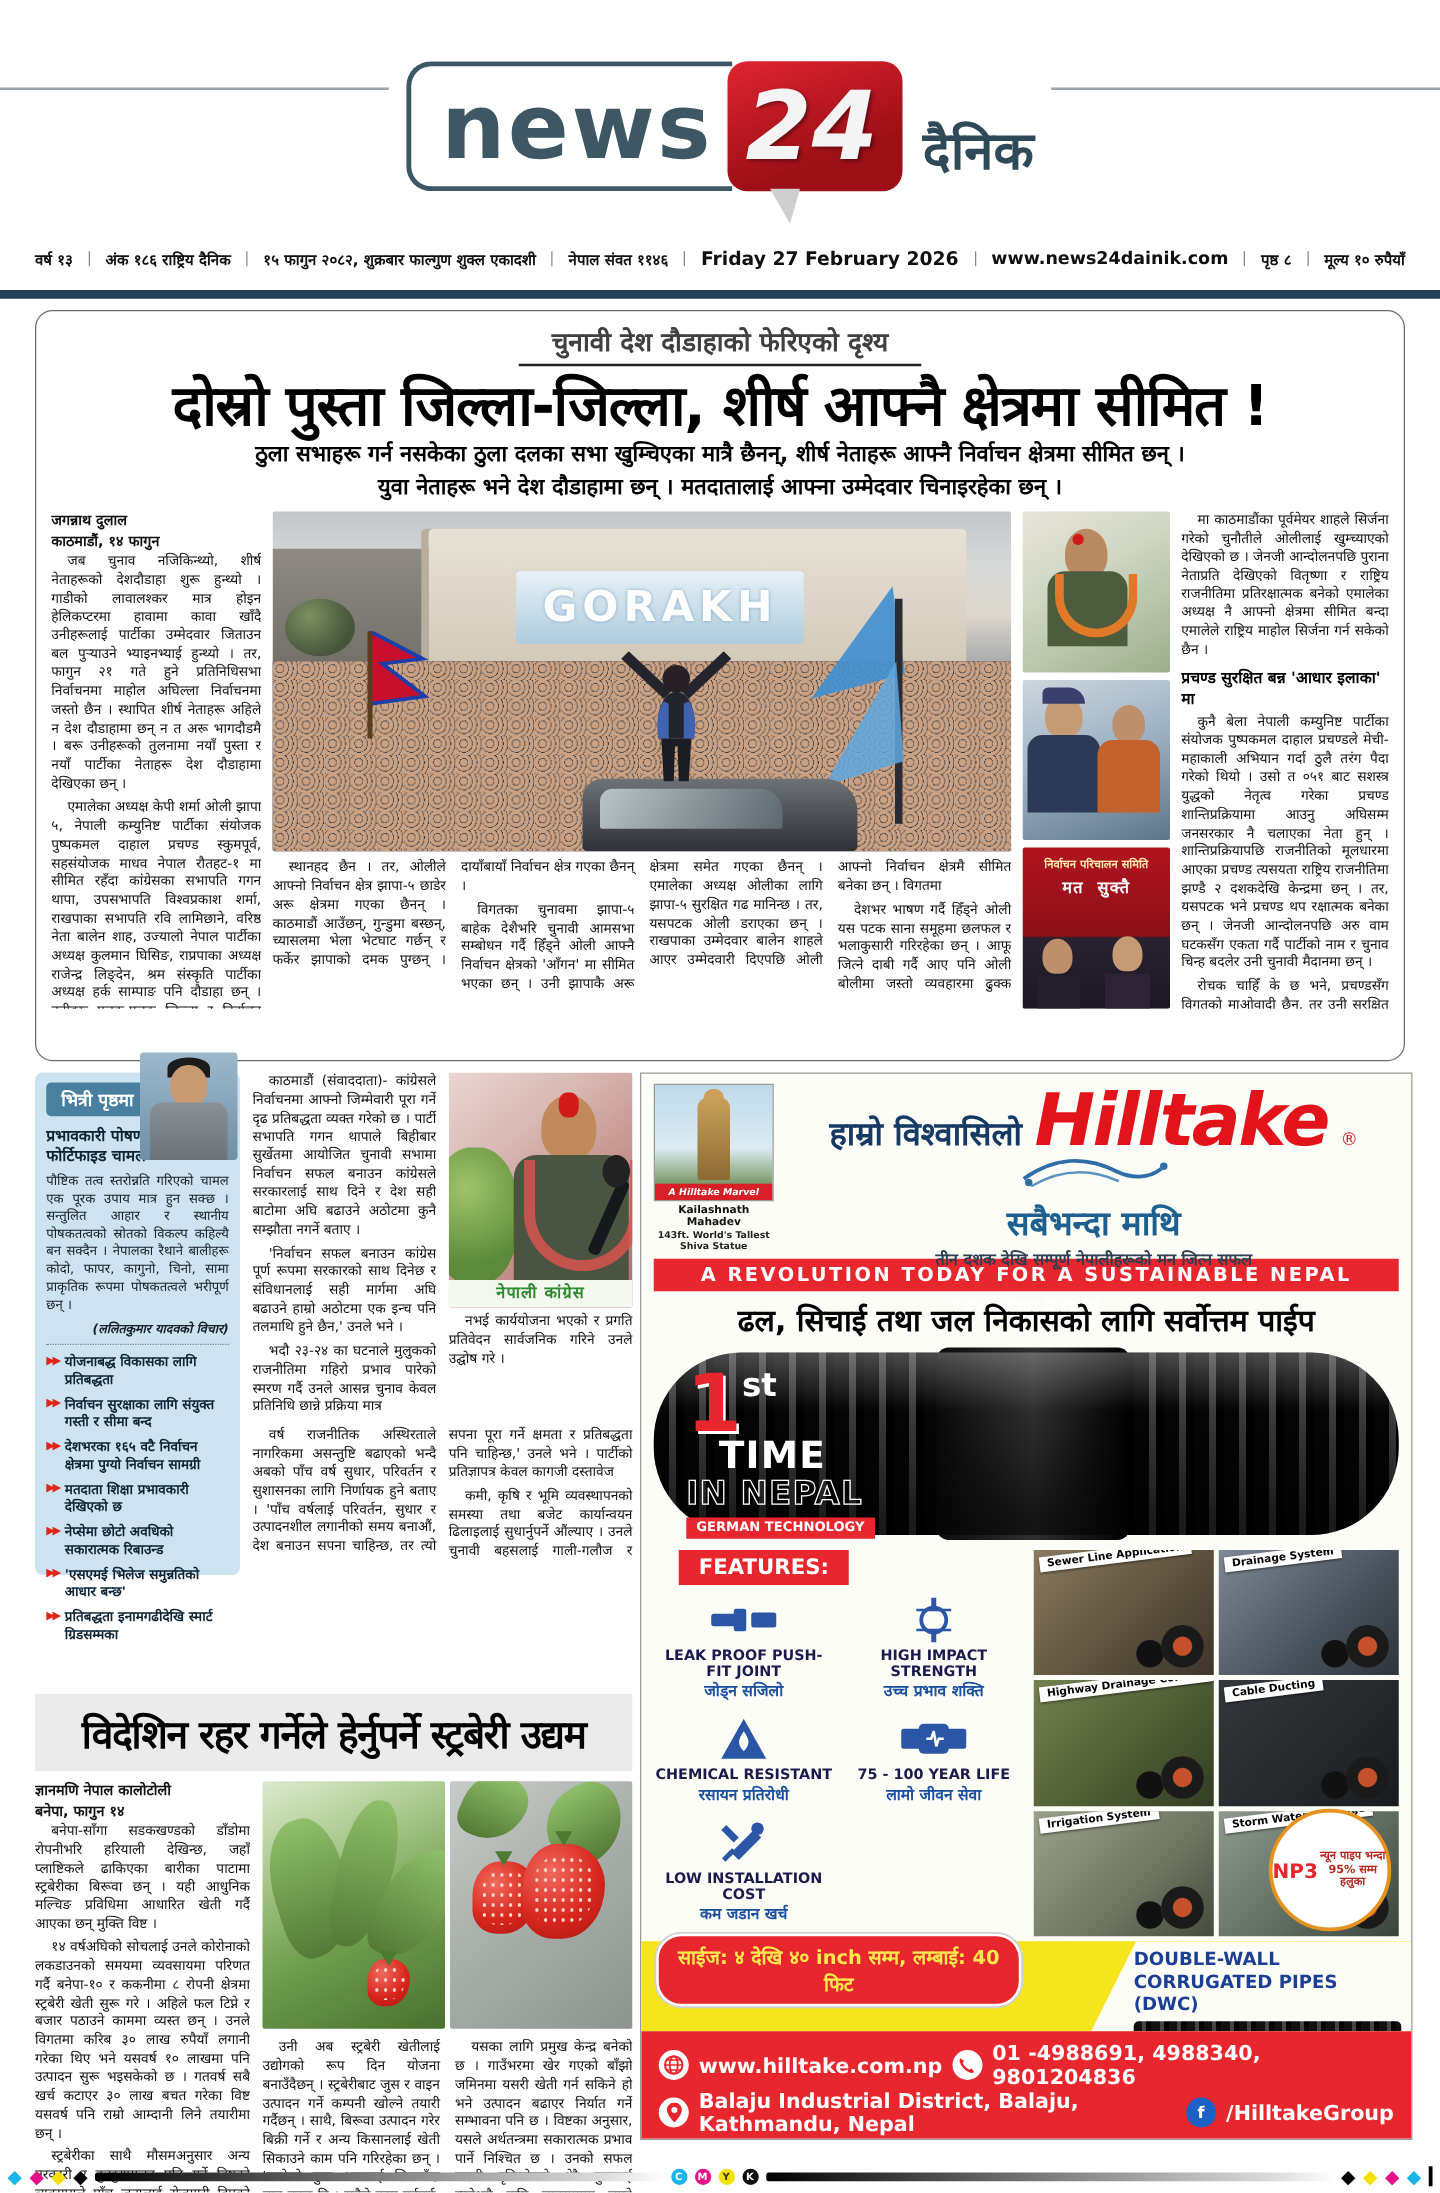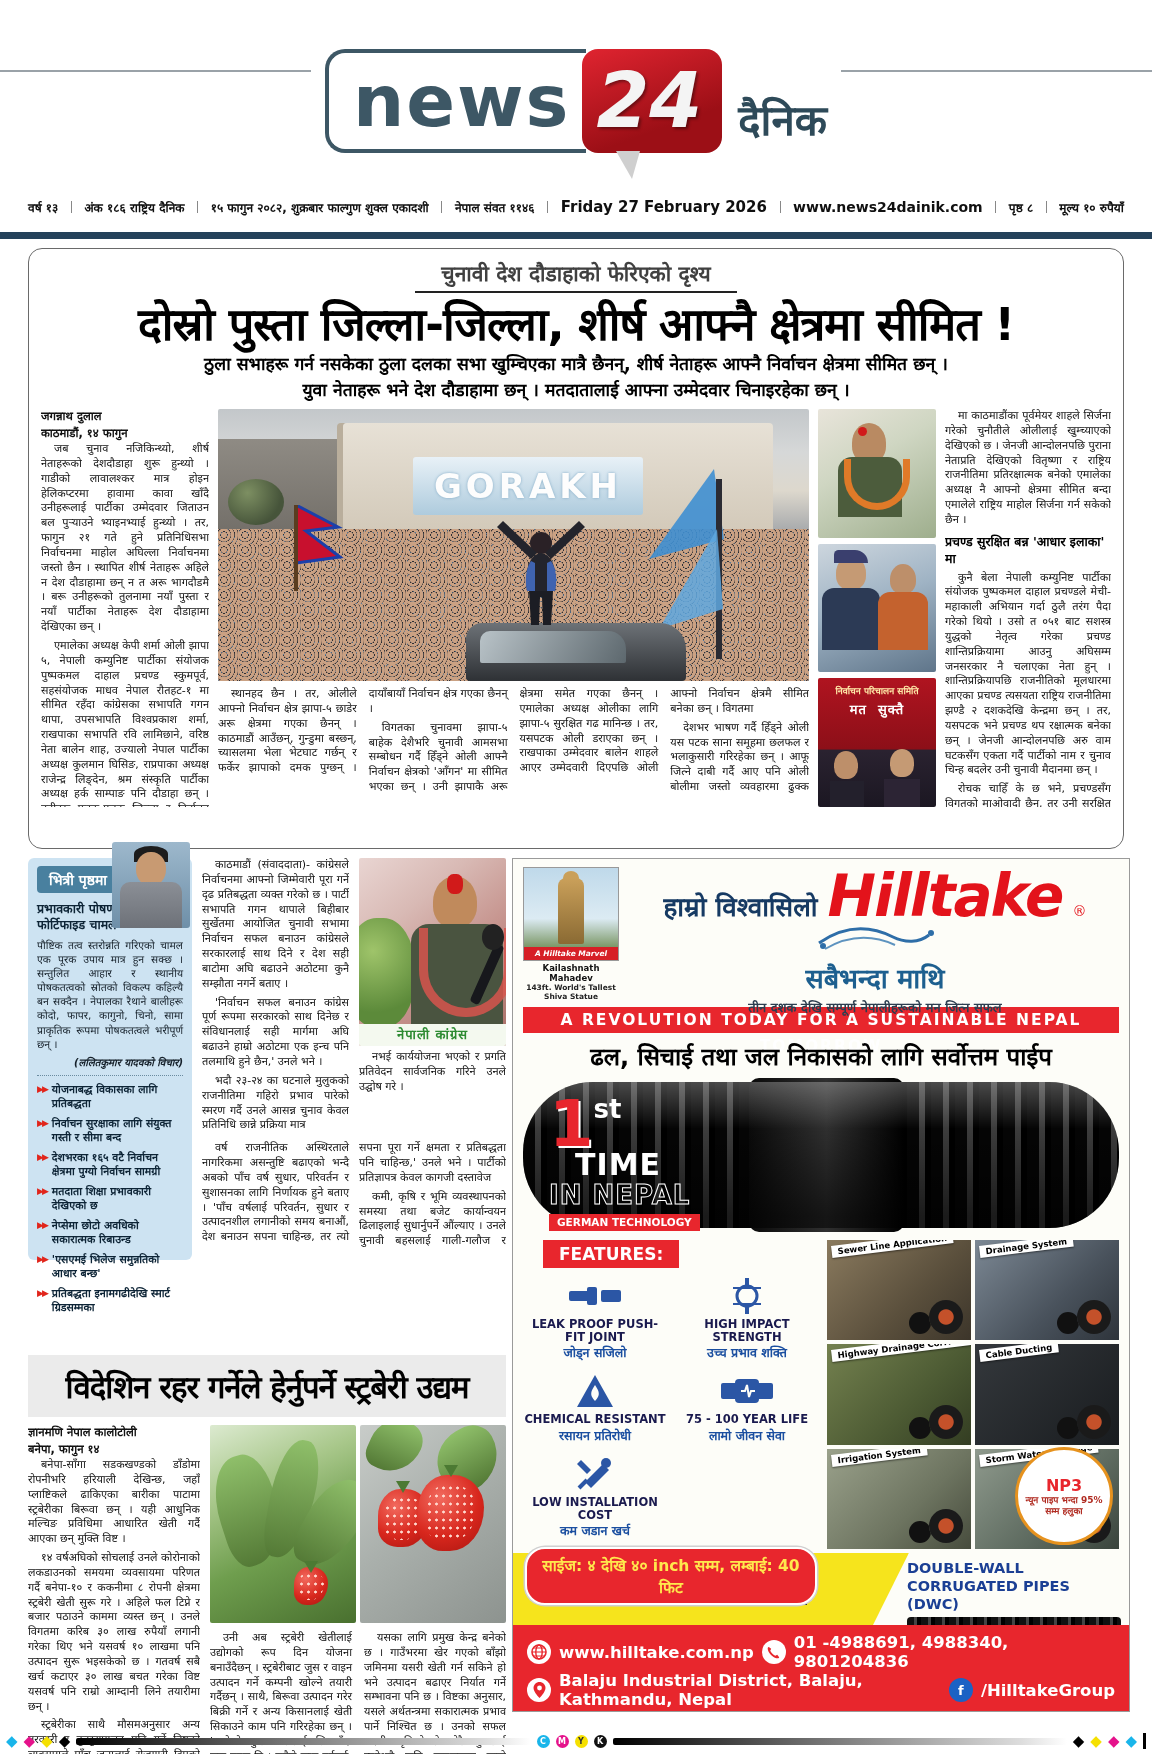--- a/index.html
+++ b/index.html
@@ -130,21 +130,21 @@
   .ad-apps{position:relative;flex:1;display:grid;grid-template-columns:1fr 1fr;grid-auto-rows:1fr;gap:4px;min-height:0;}
   .tile{position:relative;overflow:hidden;}
   .tile-label{position:absolute;left:4px;top:6px;background:#fff;color:#000;font-size:8.5px;font-weight:bold;padding:1px 6px;white-space:nowrap;transform:rotate(-7deg);transform-origin:left top;box-shadow:0 1px 2px rgba(0,0,0,.5);}
   .t1{background:linear-gradient(135deg,#8a7a5e,#5a4f3c 60%,#3c352a);}
   .t2{background:linear-gradient(135deg,#7c8894,#49525c 60%,#2e343b);}
   .t3{background:linear-gradient(135deg,#74814f,#4c5a33 60%,#333d22);}
   .t4{background:linear-gradient(135deg,#34383c,#191c1f);}
   .t5{background:linear-gradient(135deg,#9aa18b,#6d7460 60%,#474c3d);}
   .t6{background:linear-gradient(135deg,#8f9a8d,#5d6a5f 60%,#3a443c);}
   .tile:after{content:"";position:absolute;right:8px;bottom:6px;width:34px;height:34px;border-radius:50%;background:radial-gradient(circle at 50% 50%,#c4512a 0 30%,#1a1a1a 34% 70%,#000 100%);box-shadow:-26px 6px 0 -6px #111;}
-  .np3{position:absolute;right:6px;bottom:4px;width:92px;height:92px;border-radius:50%;background:#fff;border:3px solid #e6921e;box-shadow:0 0 0 2px #fff inset;z-index:3;display:flex;flex-direction:column;align-items:center;justify-content:center;text-align:center;}
+  .np3{position:absolute;right:6px;bottom:4px;width:92px;height:92px;border-radius:50%;background:#fff;border:3px solid #e6921e;box-shadow:0 0 0 2px #fff inset;z-index:3;display:flex;flex-direction:row;align-items:center;justify-content:center;text-align:center;}
   .np3-code{color:#e8262d;font-weight:bold;font-size:16px;}
   .np3-text{color:#b02a20;font-weight:bold;font-size:9px;line-height:1.2;width:78px;}
   .ad-yellow{height:72px;background:#f6e41c;display:flex;align-items:center;margin-top:4px;}
   .corrfit{flex:1;text-align:center;font-family:"DejaVu Sans Mono","Liberation Mono",monospace;font-size:44px;font-weight:bold;color:#111;letter-spacing:6px;}
   .dwc-box{width:256px;flex:none;background:#fdfdf8;height:100%;clip-path:polygon(14% 0,100% 0,100% 100%,0 100%);padding:6px 8px 0 34px;box-sizing:border-box;}
   .dwc{color:#1b3f94;font-weight:bold;font-size:14.5px;line-height:1.25;}
   .corr-strip{margin-top:4px;height:22px;background:repeating-linear-gradient(90deg,#111 0 7px,#444 7px 10px,#000 10px 14px);border-radius:4px;}
   .ad-red{height:86px;background:#e8262d;color:#fff;padding:8px 14px;box-sizing:border-box;display:flex;flex-direction:column;justify-content:space-around;}
   .ad-contact-row{display:flex;align-items:center;gap:8px;font-size:16.5px;font-weight:bold;}
   .cicon{width:24px;height:24px;flex:none;border-radius:50%;background:#fff;color:#e8262d;display:flex;align-items:center;justify-content:center;font-size:13px;font-weight:bold;}

